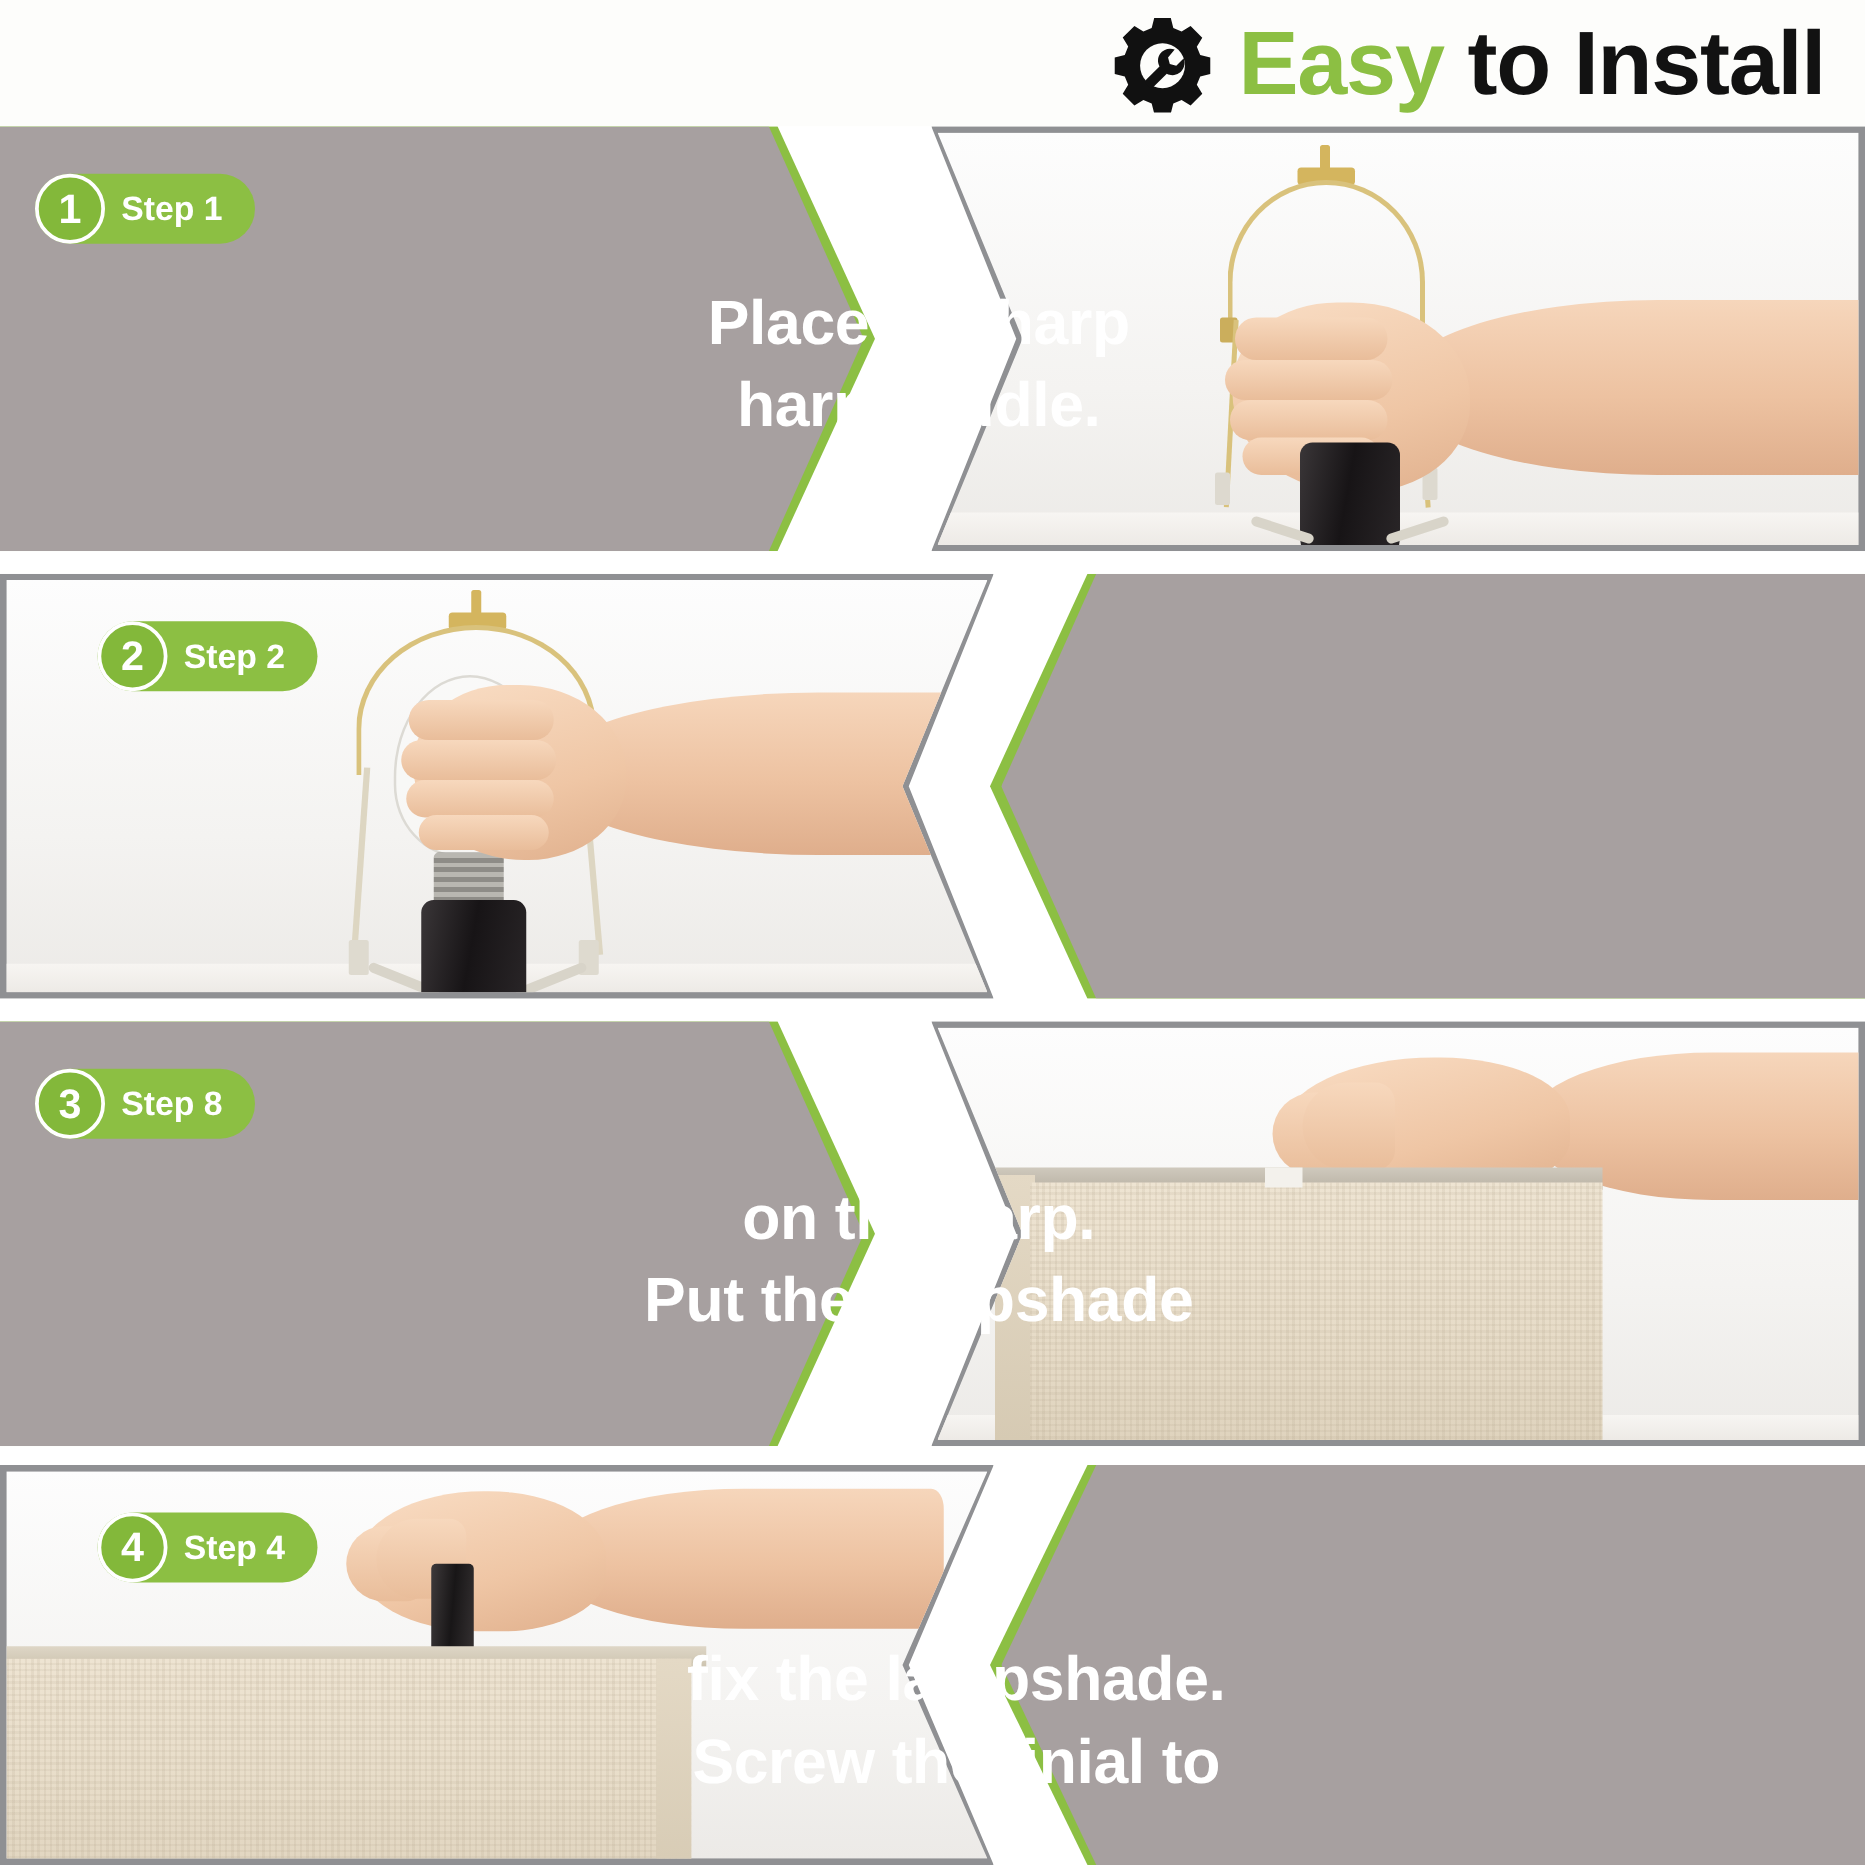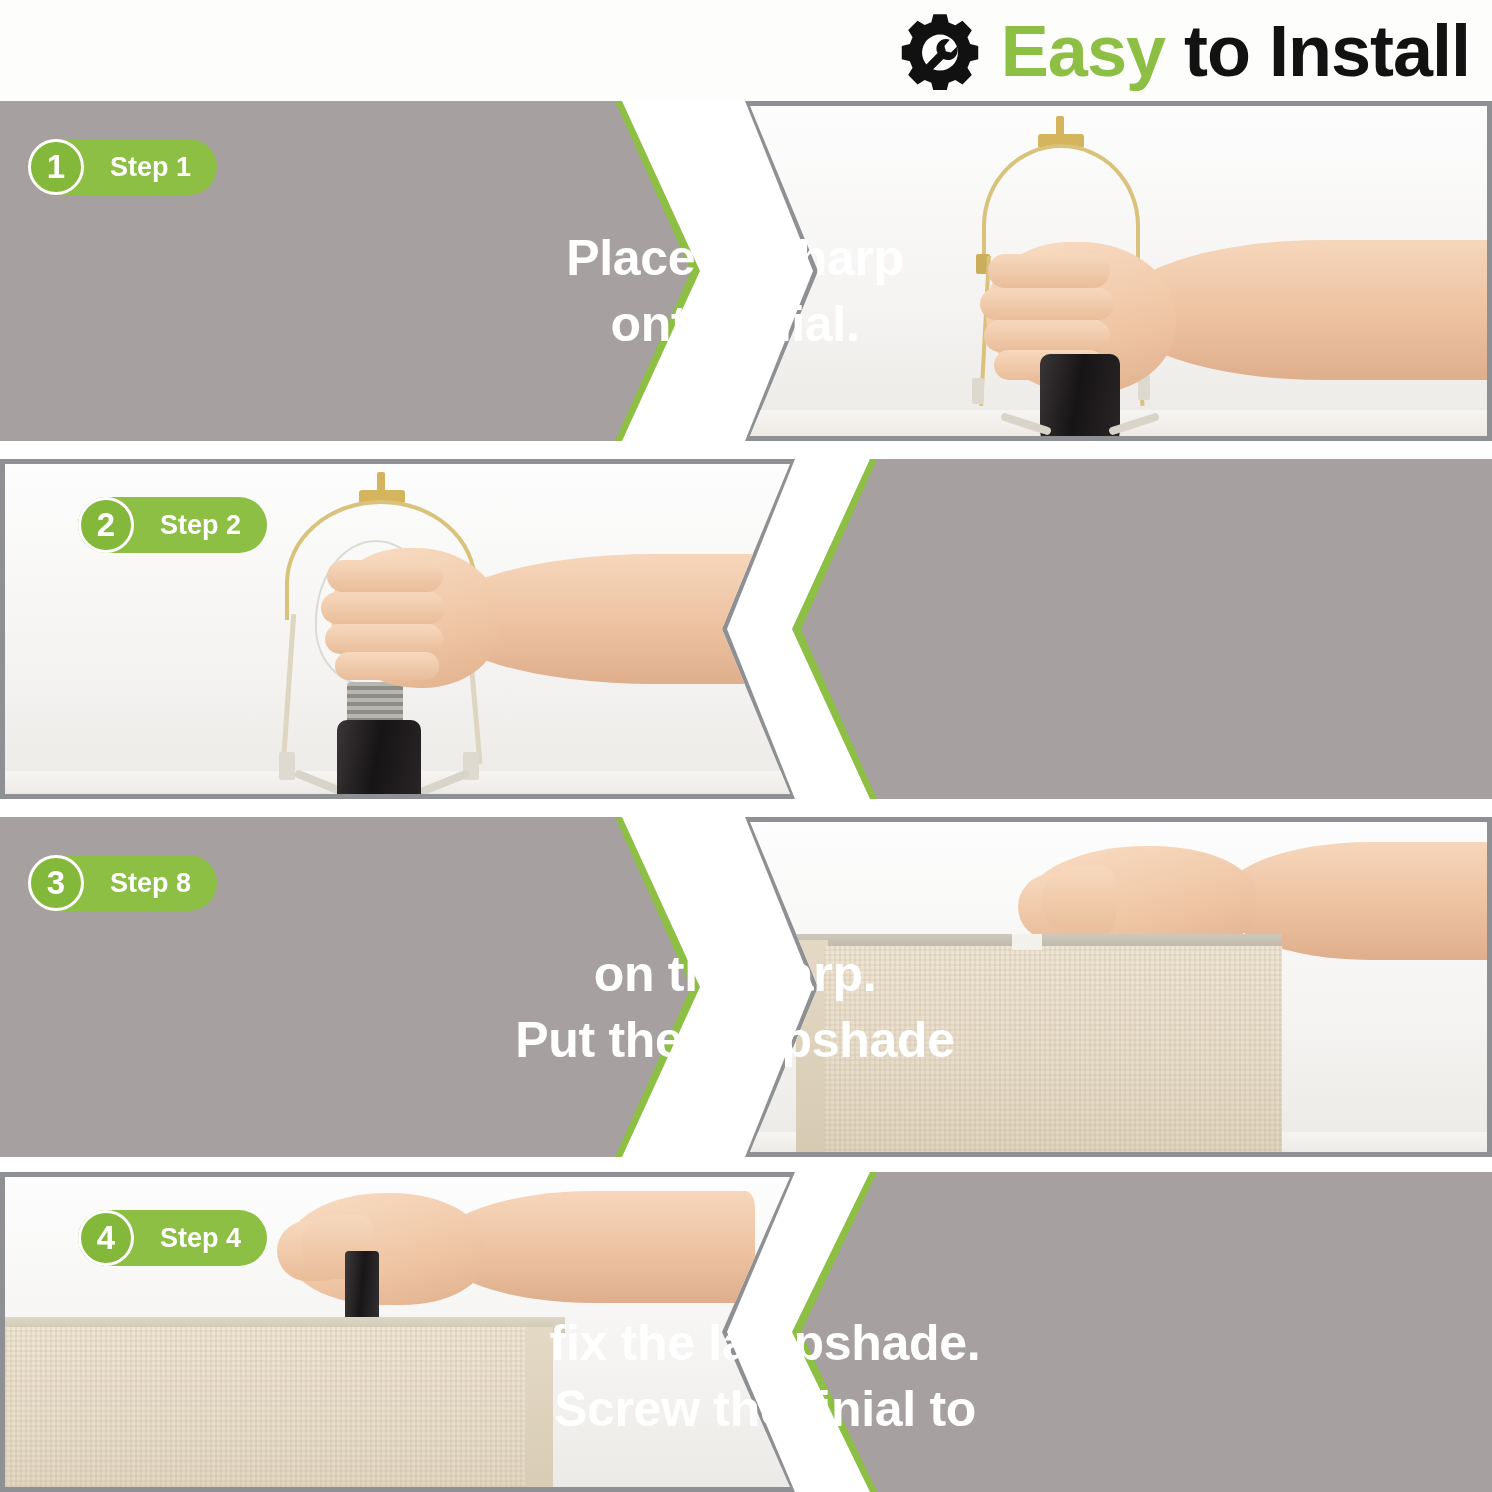--- a/index.html
+++ b/index.html
@@ -9,21 +9,21 @@
     background:#ffffff;
     overflow:hidden;
     position:relative;
   }
 
   
   .header {
     position:absolute; left:0; top:0; width:1492px; height:101px;
     background:#fdfdfb;
     display:flex; align-items:center; justify-content:flex-end;
-    padding-right:22px;
+    padding-right:32px;
   }
   .gear-icon { width:78px; height:78px; flex:0 0 auto; margin-right:22px; }
   .header-title {
     font-size:72px; font-weight:bold; letter-spacing:-1px;
     white-space:nowrap; line-height:1;
   }
   .t-green { color:#8cbf43; }
   .t-dark  { color:#121212; }
 
   
@@ -104,21 +104,21 @@
   }
   .badge-num {
     width:56px; height:56px; border-radius:50%;
     border:3px solid #ffffff; background:#83b83a;
     display:flex; align-items:center; justify-content:center;
     color:#ffffff; font-size:33px; font-weight:bold;
     flex:0 0 auto;
   }
   .badge-label {
     color:#ffffff; font-size:27px; font-weight:bold;
-    margin-left:26px; white-space:nowrap;
+    margin-left:13px; white-space:nowrap;
   }
   .caption {
     margin-top:30px;
     color:#ffffff; font-size:50px; font-weight:bold;
     line-height:1.32; letter-spacing:-0.3px;
     text-align:center;
     padding:0 18px;
   }
   .row-2 .caption, .row-4 .caption { margin-top:44px; }
 
@@ -248,21 +248,21 @@
   <div class="text-arrow">
     <div class="text-arrow-inner"></div>
   </div>
   <div class="text-content">
     <div class="badge">
       <span class="badge-num">1</span>
       <span class="badge-label">Step 1</span>
     </div>
     <div class="caption">
       <div>Place the harp</div>
-      <div>onto finial.</div>
+      <div>harp saddle.</div>
     </div>
   </div>
 </div>
 
 <div class="row row-2">
   <div class="photo-panel">
     <div class="photo-inner">
       <div class="scene">
         <div class="ground" style="height:7%;"></div>
 

